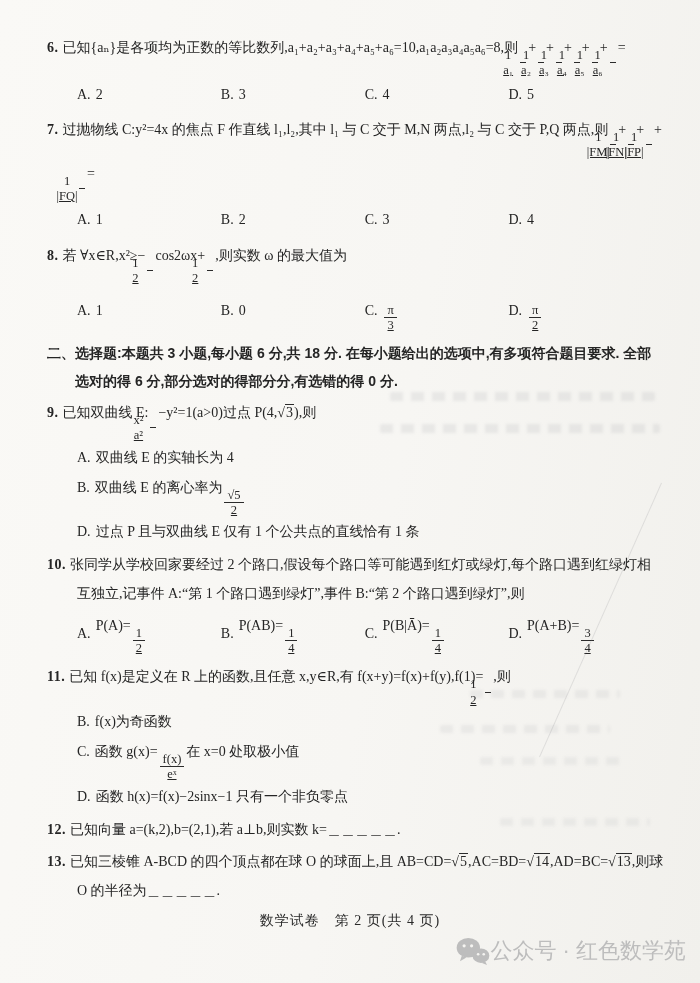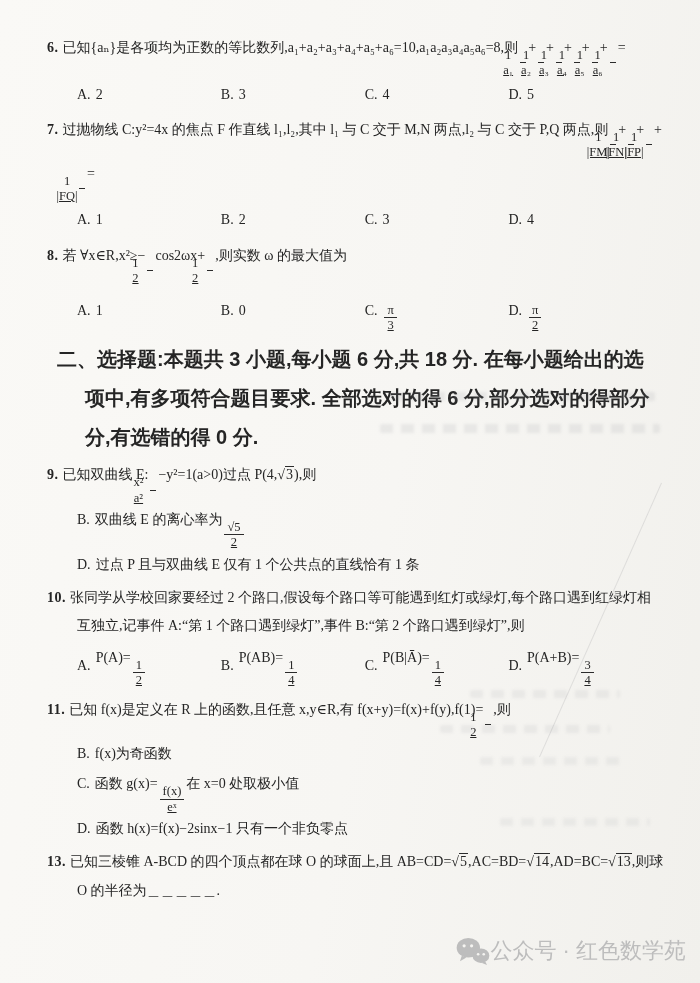--- a/index.html
+++ b/index.html
@@ -7,21 +7,21 @@
   .page{
     position:relative;width:700px;height:983px;overflow:hidden;
     background:linear-gradient(100deg,#faf9f6 0%,#f7f6f3 55%,#f1f0ec 100%);
     color:#252525;
   }
   .content{position:absolute;left:47px;right:36px;top:34px;font-size:14px;}
   .question{margin:0 0 4px 0;}
   .stem{line-height:2.05;padding-left:30px;text-indent:-30px;}
   .qnum{font-weight:600;letter-spacing:.5px;padding-right:4px;}
   .section-header{font-weight:700;line-height:1.95;padding-left:28px;text-indent:-28px;
-    font-family:"Liberation Sans","DejaVu Sans",sans-serif;font-size:20px;margin:4px 10px;}
+    font-family:"Liberation Sans","DejaVu Sans",sans-serif;font-size:14px;margin:4px 0;}
   .opt-row{display:flex;padding-left:30px;margin:4px 0 8px 0;line-height:1.9;}
   .opt-row .opt{width:24.5%;min-width:100px;display:flex;align-items:center;}
   .opt-line{padding-left:30px;line-height:2.15;}
   .olabel{padding-right:5px;}
   .omath{display:inline;}
   
   .frac{display:inline-flex;flex-direction:column;align-items:center;vertical-align:-0.55em;
         margin:0 2px;font-size:12.5px;line-height:1.15;}
   .frac .num{display:block;padding:0 3px 0px 3px;border-bottom:1px solid #2b2b2b;text-align:center;}
   .frac .den{display:block;padding:0px 3px 0 3px;text-align:center;text-decoration:underline;}
@@ -154,20 +154,21 @@
               </span></span>
           </span>
         </div>
       </div>
       <div class="section-header">二、选择题:本题共 3 小题,每小题 6 分,共 18 分. 在每小题给出的选项中,有多项符合题目要求. 全部选对的得 6 分,部分选对的得部分分,有选错的得 0 分.</div>
       <div class="question">
         <div class="stem"><span class="qnum">9.</span><span class="stem-math">已知双曲线 E:<span class="frac">
               <span class="num">x²</span>
               <span class="den">a²</span>
             </span>−y²=1(a&gt;0)过点 P(4,<span class="sqrt">√<span class="rad">3</span></span>),则</span></div>
+        <div class="opt-line"><span class="olabel">A.</span><span class="omath">双曲线 E 的实轴长为 4</span></div>
         <div class="opt-line"><span class="olabel">B.</span><span class="omath">双曲线 E 的离心率为<span class="frac">
               <span class="num">√5</span>
               <span class="den">2</span>
             </span></span></div>
         <div class="opt-line"><span class="olabel">D.</span><span class="omath">过点 P 且与双曲线 E 仅有 1 个公共点的直线恰有 1 条</span></div>
       </div>
       <div class="question">
         <div class="stem"><span class="qnum">10.</span><span class="stem-math">张同学从学校回家要经过 2 个路口,假设每个路口等可能遇到红灯或绿灯,每个路口遇到红绿灯相互独立,记事件 A:“第 1 个路口遇到绿灯”,事件 B:“第 2 个路口遇到绿灯”,则</span></div>
         <div class="opt-row">
           <span class="opt">
@@ -206,32 +207,36 @@
               <span class="den">2</span>
             </span>,则</span></div>
         <div class="opt-line"><span class="olabel">B.</span><span class="omath">f(x)为奇函数</span></div>
         <div class="opt-line"><span class="olabel">C.</span><span class="omath">函数 g(x)=<span class="frac">
               <span class="num">f(x)</span>
               <span class="den">eˣ</span>
             </span>在 x=0 处取极小值</span></div>
         <div class="opt-line"><span class="olabel">D.</span><span class="omath">函数 h(x)=f(x)−2sinx−1 只有一个非负零点</span></div>
       </div>
       <div class="question">
+        <div class="stem"><span class="qnum">12.</span><span class="stem-math">已知向量 a=(k,2),b=(2,1),若 a⊥b,则实数 k=＿＿＿＿＿.</span></div>
+      </div>
+      <div class="question">
         <div class="stem"><span class="qnum">13.</span><span class="stem-math">已知三棱锥 A-BCD 的四个顶点都在球 O 的球面上,且 AB=CD=<span class="sqrt">√<span class="rad">5</span></span>,AC=BD=<span class="sqrt">√<span class="rad">14</span></span>,AD=BC=<span class="sqrt">√<span class="rad">13</span></span>,则球 O 的半径为＿＿＿＿＿.</span></div>
       </div>
     </div>
 
   <div class="artifact a1"></div>
   <div class="artifact a2"></div>
   <div class="artifact a3"></div>
   <div class="artifact a4"></div>
   <div class="artifact a5"></div>
   <div class="artifact a6"></div>
   <div class="crease"></div>
 
+  <div class="footer">数学试卷　第 2 页(共 4 页)</div>
 
   <div class="watermark">
     <svg class="wm-icon" viewBox="0 0 36 30" aria-hidden="true">
       <ellipse cx="13" cy="11.5" rx="12.5" ry="10.5" fill="#bdbdbd"></ellipse>
       <path d="M6 20 L4 26 L11 22 Z" fill="#bdbdbd"></path>
       <circle cx="8.5" cy="9.5" r="1.7" fill="#f5f4f1"></circle>
       <circle cx="16.5" cy="9.5" r="1.7" fill="#f5f4f1"></circle>
       <ellipse cx="26.5" cy="20" rx="9" ry="7.8" fill="#bdbdbd"></ellipse>
       <path d="M31 26 L33 30 L27 27.5 Z" fill="#bdbdbd"></path>
       <circle cx="23.5" cy="18.5" r="1.4" fill="#f5f4f1"></circle>

